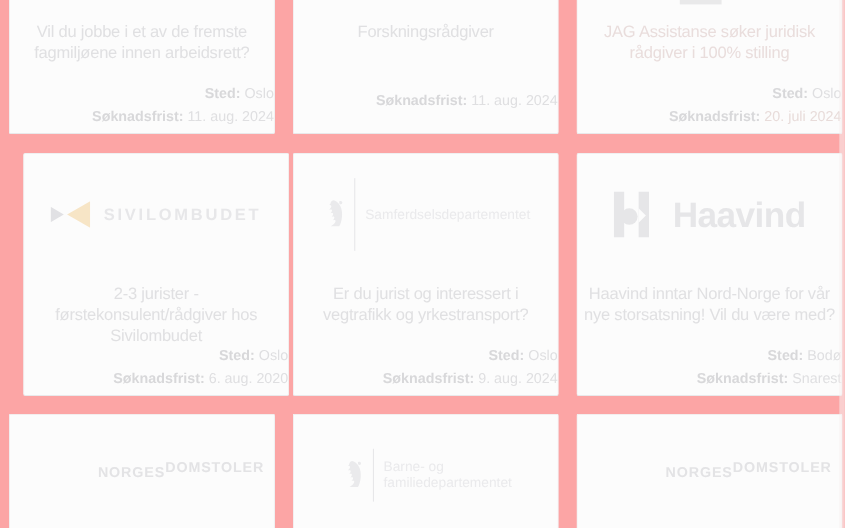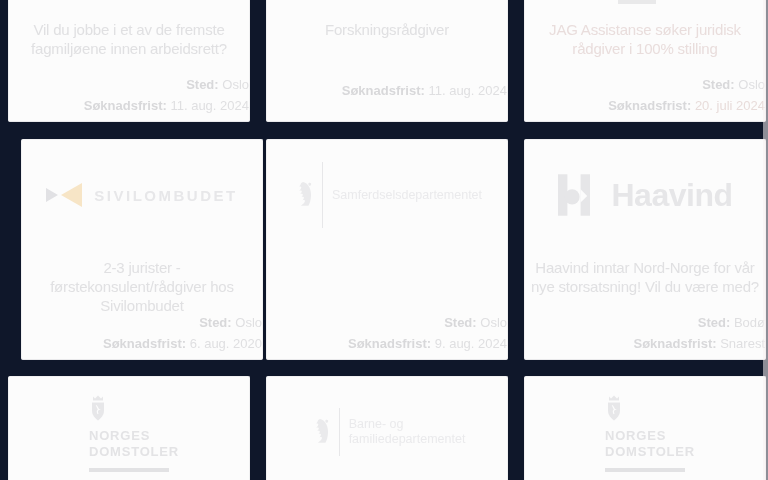--- a/index.html
+++ b/index.html
@@ -1,17 +1,17 @@
 <!DOCTYPE html>
 <html><head>
 <meta charset="utf-8">
 <style>
   html,body{margin:0;padding:0;}
   body{background:#f3f3f4;font-family:"Liberation Sans",sans-serif;}
-  .screen{position:relative;width:768px;height:480px;overflow:hidden;background:#0f172a;}
+  .screen{position:relative;width:768px;height:480px;overflow:hidden;background:#fca5a5;}
 
   .card{position:absolute;width:242px;height:221px;background:#fcfcfc;
         border:1px solid #f0f0f1;border-bottom-color:#e9e9eb;border-radius:2px;
         box-sizing:border-box;}
 
   .logo-area{position:absolute;top:0;left:0;right:0;height:110px;
              display:flex;align-items:center;justify-content:center;}
 
   .title{position:absolute;top:118px;left:5px;right:5px;text-align:center;
          font-size:15px;line-height:19px;letter-spacing:-0.2px;color:#e0e0e2;}
@@ -32,21 +32,21 @@
   .ministry .divider{width:1px;background:#e7e7e9;margin:0 9px 0 8px;}
   .ministry.tall .divider{height:66px;}
   .ministry.short .divider{height:48px;}
   .ministry .name{font-size:12.5px;line-height:15px;color:#eaeaec;text-align:left;}
 
   
   .haavind{display:flex;align-items:center;gap:22px;}
   .haavind .wordmark{font-size:32px;font-weight:bold;letter-spacing:-0.5px;color:#e6e6e8;}
 
   
-  .domstoler{display:flex;flex-direction:column;align-items:flex-start;width:80px;}
+  .domstoler{display:flex;flex-direction:row;align-items:flex-start;width:80px;}
   .domstoler .dline{font-size:13px;font-weight:bold;letter-spacing:0.8px;
                     line-height:16px;color:#e3e3e5;}
   .domstoler .dline.first{margin-top:5px;}
   .domstoler .bar{width:80px;height:4px;background:#e2e2e4;margin-top:8px;}
 
   .sliver{position:absolute;top:96px;left:93px;width:38px;height:6px;background:#e9e9ea;}
   .right-tint{position:absolute;top:0;right:0;width:5px;height:480px;
               background:#f7f0f0;opacity:.55;}
 </style>
 </head>
@@ -99,20 +99,21 @@
     <div class="logo-area">
       <div class="ministry tall">
         <svg width="22" height="28" viewBox="0 0 20 26">
           <path fill="#eaeaec" d="M10,1 C7,2 8.5,4 6.5,5 C9.5,5 8.5,7 6.5,9 C9.5,8 9.5,10 7.5,12 C10.5,11 10.5,13 8.5,15 C11.5,14 11.5,16 9.5,18 C12.5,17 12.5,19 10.5,21 L8,23 L15,23 C17.5,19 18.5,11 16,6 C14.5,3 12,1 10,1 Z"></path>
           <path fill="#eaeaec" d="M15,2 c1.5,-1 3,0 2.5,1.5 c-0.5,1.5 -2.5,1 -2.5,-0.5 Z"></path>
         </svg>
         <div class="divider"></div>
         <div class="name">Samferdselsdepartementet</div>
       </div>
     </div>
+    <div class="title">Er du jurist og interessert i vegtrafikk og yrkestransport?</div>
     <div class="meta">
       <div class="line1"><span class="lbl">Sted:</span> <span class="val">Oslo</span></div>
       <div class="line2"><span class="lbl">Søknadsfrist:</span> <span class="val val-frist">9. aug. 2024</span></div>
     </div>
   </div>
 
   <div class="card" style="left:524px;top:139px">
     <div class="logo-area">
       <div class="haavind">
         <svg width="32" height="44" viewBox="0 0 34 44">

